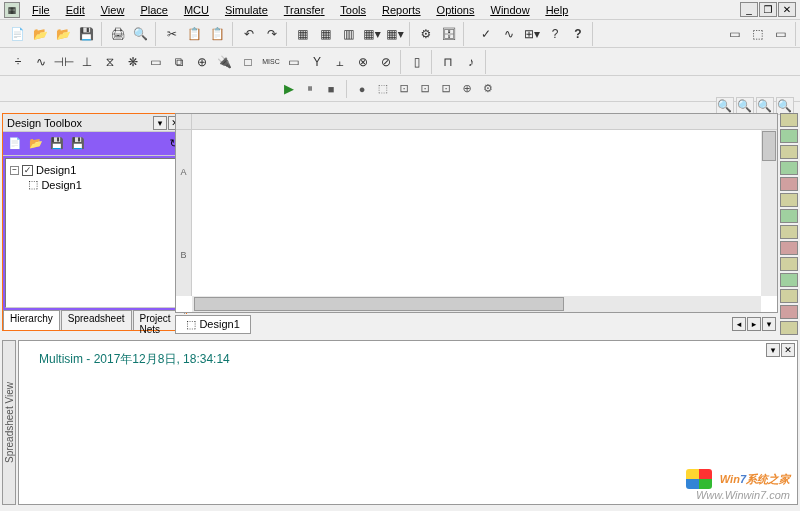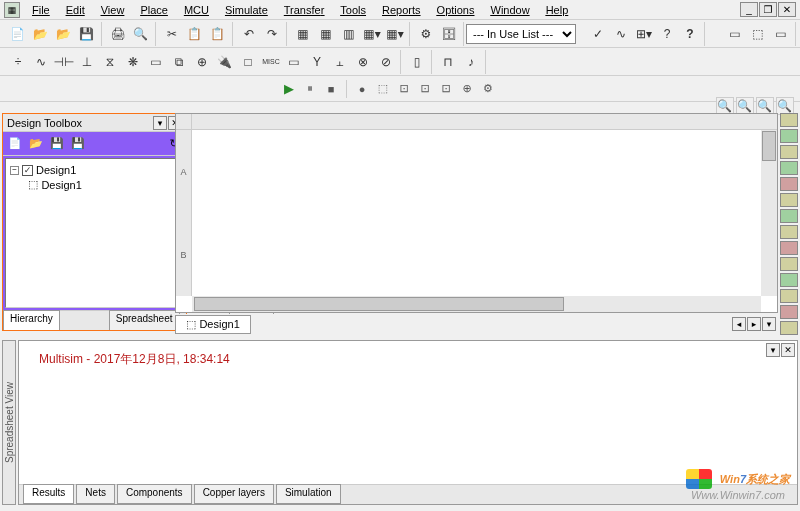--- a/index.html
+++ b/index.html
@@ -30,21 +30,21 @@
 .panel-title-text { flex:1; }
 .panel-title-btns { display:flex; gap:1px; }
 .panel-x { width:14px; height:14px; border:1px solid #888; background:#eee; display:flex; align-items:center; justify-content:center; font-size:9px;}
 .panel-toolbar { height:24px; border-bottom:1px solid #ccc; display:flex; align-items:center; padding:0 2px; gap:1px;}
 .panel-tool { width:20px; height:20px; display:flex; align-items:center; justify-content:center;}
 .tree-area { flex:1; background:#fff; border:1px inset #ccc; margin:2px; padding:4px; overflow:auto;}
 .tree-node { display:flex; align-items:center; gap:3px; padding:1px 0;}
 .tree-indent { padding-left: 18px; }
 .tree-toggle { width:9px; height:9px; border:1px solid #888; display:flex; align-items:center; justify-content:center; font-size:8px; line-height:8px;}
 .tree-check { width:11px; height:11px; border:1px solid #555; background:#fff; display:flex; align-items:center; justify-content:center; font-size:9px; color:#333;}
-.panel-tabs { display:flex; border-top:1px solid #ccc; background:#e8e8e8; height:20px;gap:48px;}
+.panel-tabs { display:flex; border-top:1px solid #ccc; background:#e8e8e8; height:20px;}
 .panel-tab { padding: 2px 6px; border:1px solid #999; border-bottom:none; background:#f0f0f0; margin-top:-1px; font-size:10px; margin-right:1px;}
 .panel-tab.active { background:#fff; }
 
 .canvas-area { position:absolute; left:175px; top:113px; right:22px; height:200px; background:#fff; border:1px solid #999; display:flex; flex-direction:column;}
 .ruler-corner { position:absolute; top:0; left:0; width:16px; height:16px; background:#e8e8e8; border-right:1px solid #ccc; border-bottom:1px solid #ccc;}
 .ruler-h { position:absolute; top:0; left:16px; right:0; height:16px; background:#e8e8e8; border-bottom:1px solid #ccc;}
 .ruler-v { position:absolute; top:16px; left:0; width:16px; bottom:16px; background:#e8e8e8; border-right:1px solid #ccc; display:flex; flex-direction:column; justify-content:space-around; align-items:center;}
 .ruler-v span { font-size:9px; color:#666;}
 .canvas-dots { position:absolute; top:16px; left:16px; right:16px; bottom:16px; background:#fff; background-image: radial-gradient(circle, #999 0.5px, transparent 0.5px); background-size: 10px 10px; }
 .canvas-scroll-h { position:absolute; bottom:0; left:16px; right:16px; height:16px; background:#e8e8e8; display:flex; align-items:center;}
@@ -58,26 +58,26 @@
 .nav-btn { width:14px; height:14px; border:1px solid #888; background:#eee; display:flex; align-items:center; justify-content:center; font-size:9px;}
 
 .right-toolbar { position:absolute; right:2px; top:113px; width:18px; display:flex; flex-direction:column; gap:2px;}
 .instr-btn { width:18px; height:14px; background:#d0d0a0; border:1px solid #888; font-size:7px; display:flex; align-items:center; justify-content:center;}
 .instr-btn.alt { background:#a0d0a0; }
 .instr-btn.alt2 { background:#d0a0a0; }
 
 .spreadsheet { position:absolute; left:18px; right:2px; top:340px; bottom:6px; background:#fff; border:1px solid #999; display:flex; flex-direction:column;}
 .spreadsheet-label { position:absolute; left:2px; top:340px; bottom:6px; width:14px; background:#e8e8e8; border:1px solid #999; writing-mode:vertical-rl; transform:rotate(180deg); display:flex; align-items:center; justify-content:center; font-size:10px; color:#555;}
 .ss-close { position:absolute; top:2px; right:2px; display:flex; gap:1px;}
-.ss-body { flex:1; padding:10px 20px; color:#b91c1c; font-size:12px;}
+.ss-body { flex:1; padding:10px 20px; color:#0f766e; font-size:12px;}
 .ss-tabs { display:flex; border-top:1px solid #ccc; background:#e8e8e8; height:20px; padding-left:4px;}
 .ss-tab { padding:2px 8px; border:1px solid #999; background:#f0f0f0; margin-right:2px; margin-top:-1px; font-size:10px;}
 .ss-tab.active { background:#fff;}
 
-.watermark { position:absolute; right:10px; bottom:10px; text-align:center; pointer-events:none; opacity:0.8;}
+.watermark { position:absolute; right:10px; bottom:10px; text-align:right; pointer-events:none; opacity:0.8;}
 .watermark .line1 { font-size:14px; font-weight:bold; color:#e87000; font-style:italic;}
 .watermark .line1 .seven { color:#2060c0; }
 .watermark .line2 { font-size:11px; color:#888; font-style:italic;}
 .watermark-logo { display:inline-block; width:26px; height:20px; background: conic-gradient(#f00 0 90deg, #0a0 90deg 180deg, #06c 180deg 270deg, #fc0 270deg 360deg); border-radius:3px; vertical-align:middle; margin-right:4px;}
 </style>
 </head>
 <body>
 
 <div class="menubar">
   <div class="menubar-icon">▦</div>
@@ -124,23 +124,20 @@
     <div class="tool-btn">▦</div>
     <div class="tool-btn">▦</div>
     <div class="tool-btn">▥</div>
     <div class="tool-btn">▦▾</div>
     <div class="tool-btn">▦▾</div>
   </div>
   <div class="tool-group">
     <div class="tool-btn">⚙</div>
     <div class="tool-btn">🗄</div>
   </div>
-  <select class="tool-combo">
-    <option>--- In Use List ---</option>
-  </select>
   <div class="tool-group" style="margin-left:6px;">
     <div class="tool-btn">✓</div>
     <div class="tool-btn">∿</div>
     <div class="tool-btn">⊞▾</div>
     <div class="tool-btn">?</div>
     <div class="tool-btn" style="font-weight:bold;">?</div>
   </div>
   <div class="tool-group" style="margin-left:auto;">
     <div class="tool-btn">▭</div>
     <div class="tool-btn">⬚</div>
@@ -277,27 +274,20 @@
   <div class="instr-btn"></div>
 </div>
 
 <div class="spreadsheet-label">Spreadsheet View</div>
 <div class="spreadsheet">
   <div class="ss-close">
     <div class="panel-x">▾</div>
     <div class="panel-x">✕</div>
   </div>
   <div class="ss-body">Multisim  -  2017年12月8日, 18:34:14</div>
-  <div class="ss-tabs">
-    <div class="ss-tab active">Results</div>
-    <div class="ss-tab">Nets</div>
-    <div class="ss-tab">Components</div>
-    <div class="ss-tab">Copper layers</div>
-    <div class="ss-tab">Simulation</div>
-  </div>
 </div>
 
 <div class="watermark">
   <div class="line1">
     <span class="watermark-logo"></span>
     <span>Win</span><span class="seven">7</span><span>系统之家</span>
   </div>
   <div class="line2">Www.Winwin7.com</div>
 </div>
 

